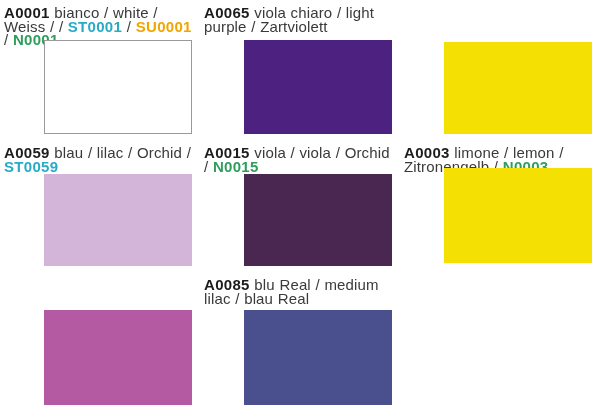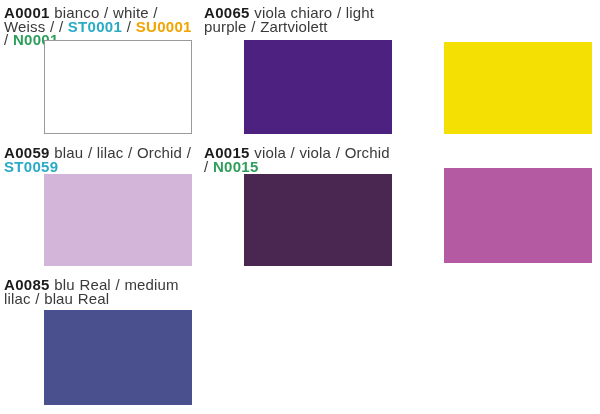--- a/index.html
+++ b/index.html
@@ -105,20 +105,26 @@
         <div class="swatch" style="background: rgb(211, 181, 218);"></div>
       </div>
     </div>
     <div class="cell r2">
       <div class="label"><span class="code-main">A0015</span><span> viola / viola</span><span> / Orchid / </span><span class="code-n">N0015</span></div>
       <div class="swatch-wrap">
         <div class="swatch" style="background: rgb(74, 39, 80);"></div>
       </div>
     </div>
     <div class="cell r3">
+      <div class="label"><span class="code-main">A0003</span><span> limone / lemon</span><span> / Zitronengelb / </span><span class="code-n">N0003</span></div>
+      <div class="swatch-wrap">
+        <div class="swatch" style="background: rgb(245, 224, 3);"></div>
+      </div>
+    </div>
+    <div class="cell r3">
       <div class="swatch-wrap">
         <div class="swatch" style="background: rgb(179, 90, 163);"></div>
       </div>
     </div>
     <div class="cell r3">
       <div class="label"><span class="code-main">A0085</span><span> blu Real / medium lilac</span><span> / blau Real</span></div>
       <div class="swatch-wrap">
         <div class="swatch" style="background: rgb(74, 80, 141);"></div>
       </div>
     </div>

